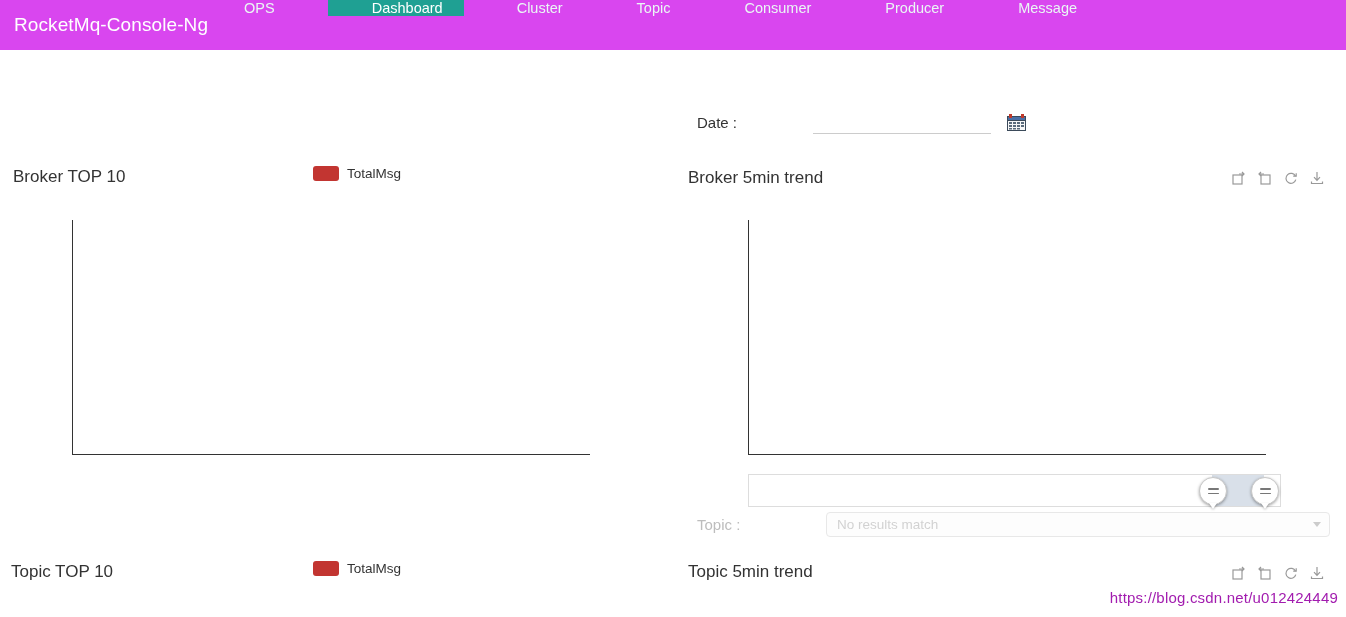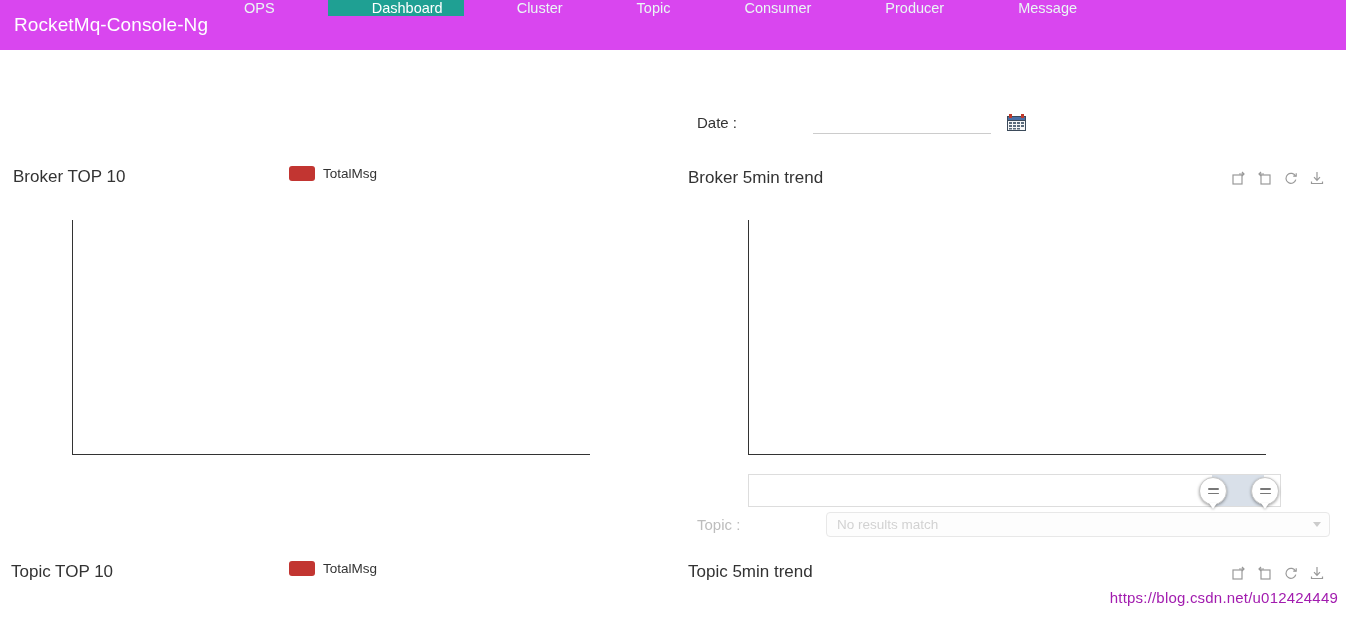--- a/index.html
+++ b/index.html
@@ -97,20 +97,21 @@
   .panel-title {
     font-size: 17px;
     color: #333333;
     position: absolute;
     white-space: nowrap;
   }
   .legend {
     position: absolute;
     display: flex; align-items: flex-end;
     cursor: pointer;
+    margin-left: 24px;
   }
   .legend-swatch {
     width: 26px; height: 15px;
     border-radius: 3px;
     margin-right: 8px;
   }
   .legend-label {
     font-size: 13.5px;
     color: #333333;
   }

